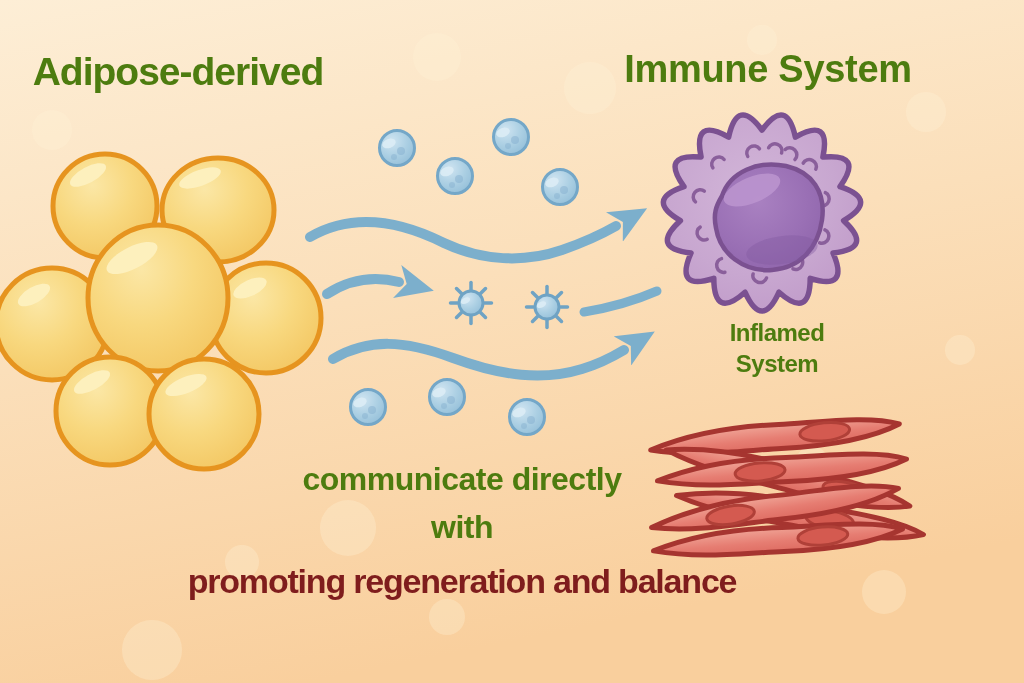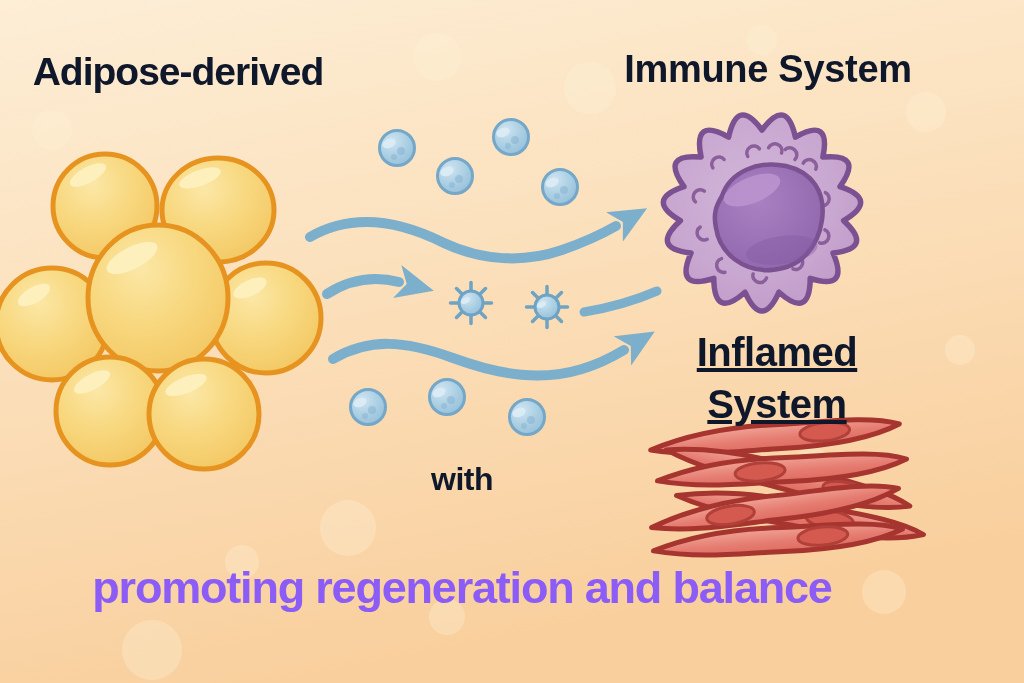--- a/index.html
+++ b/index.html
@@ -7,27 +7,27 @@
     position:relative;
     width:1024px;height:683px;
     overflow:hidden;
     font-family:"Liberation Sans", sans-serif;
   }
   .stage svg{position:absolute;inset:0;}
   .label{
     position:absolute;
     text-align:center;
     font-weight:bold;
-    color:#0f172a;
+    color:#4d7c0f;
   }
   .title-left{left:8px;top:46px;width:340px;font-size:39px;line-height:1.35;letter-spacing:-1px;}
   .title-right{left:608px;top:48px;width:320px;font-size:38px;letter-spacing:-0.3px;}
-  .label-inflamed{left:692px;top:326px;width:170px;font-size:40px;line-height:1.3;letter-spacing:-0.5px;text-decoration:underline;}
+  .label-inflamed{left:692px;top:317px;width:170px;font-size:24px;line-height:1.3;letter-spacing:-0.5px;}
   .label-communicate{left:272px;top:455px;width:380px;font-size:32px;line-height:1.5;letter-spacing:-0.5px;}
-  .caption{left:52px;top:562px;width:820px;font-size:45px;letter-spacing:-1.2px;color:#8b5cf6;}
+  .caption{left:52px;top:562px;width:820px;font-size:34px;letter-spacing:-1.2px;color:#7f1d1d;}
 </style>
 </head>
 <body>
 
 <div class="stage">
 
 <svg width="1024" height="683" viewBox="0 0 1024 683">
   <defs>
     <linearGradient id="bgGrad" x1="0" y1="0" x2="0.3" y2="1">
       <stop offset="0" stop-color="#fdeed6"></stop>
@@ -217,18 +217,19 @@
 </div>
 
 <div class="label title-right">Immune System</div>
 
 <div class="label label-inflamed">
   <div>Inflamed</div>
   <div>System</div>
 </div>
 
 <div class="label label-communicate">
+  <div>communicate directly</div>
   <div>with</div>
 </div>
 
 <div class="label caption">promoting regeneration and balance</div>
 
 </div>
 
 </body></html>

